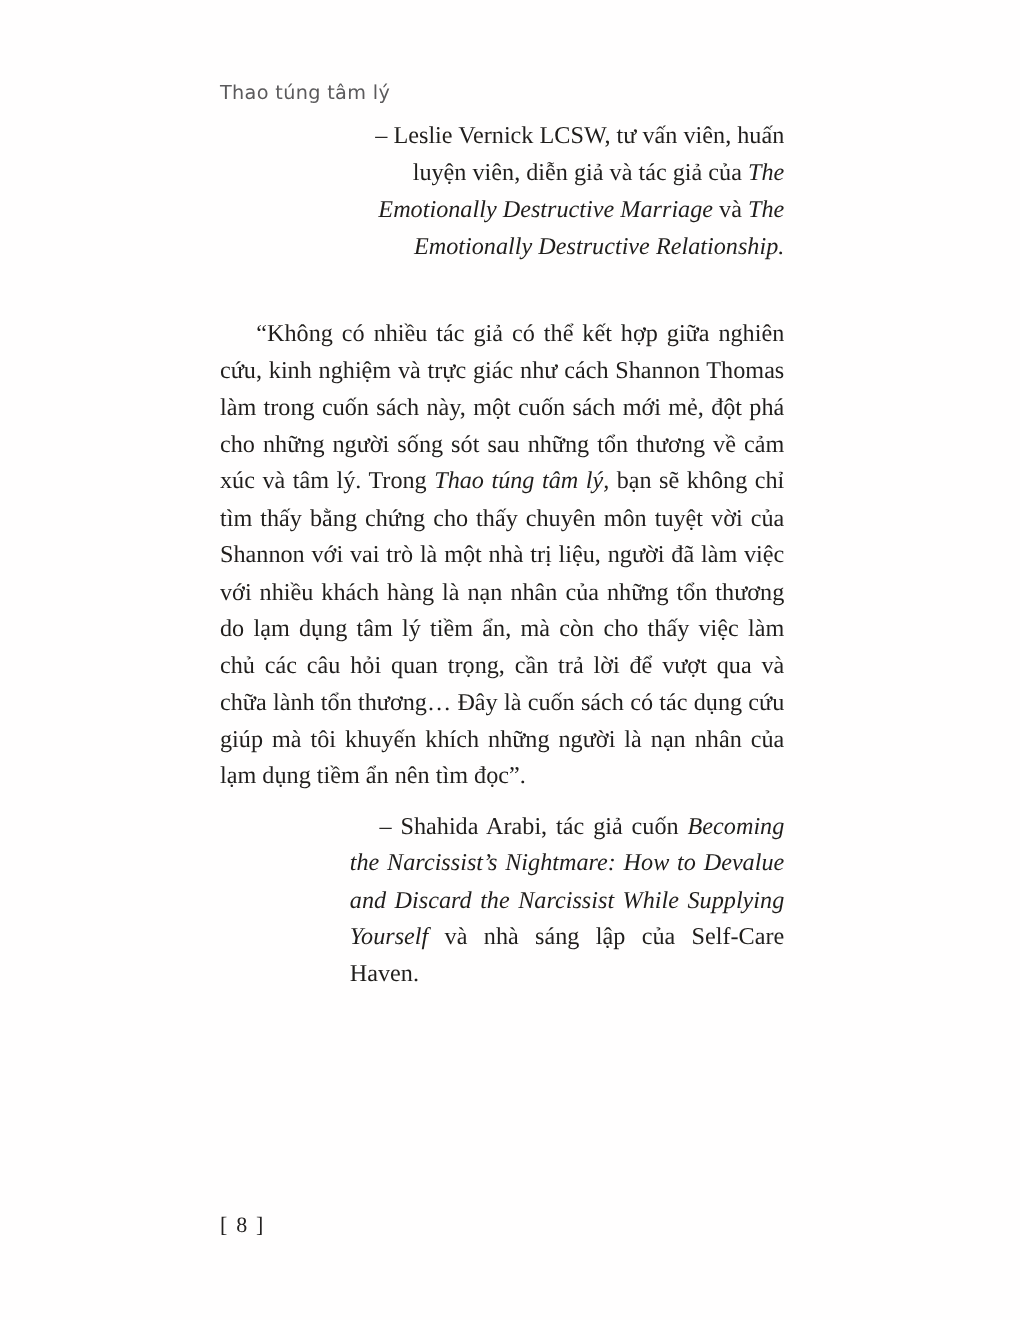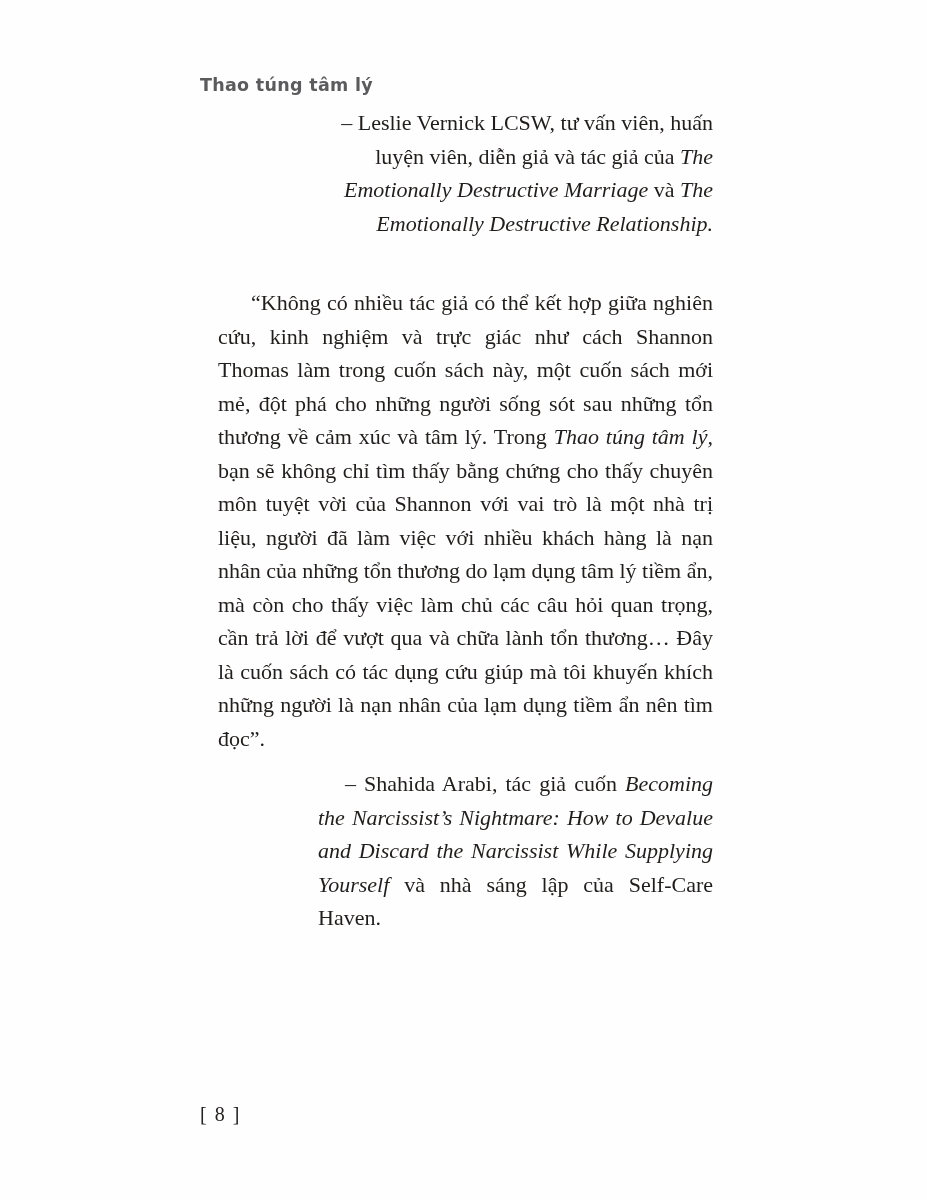--- a/index.html
+++ b/index.html
@@ -19,37 +19,35 @@
     font-family: "Liberation Serif", "DejaVu Serif", serif;
     font-size: 22px;
     line-height: 33.5px;
   }
   .running-header {
     font-family: "DejaVu Sans", "Liberation Sans", sans-serif;
     font-size: 17.5px;
     line-height: 22px;
     color: #5b5a5c;
     letter-spacing: 0.3px;
-    font-weight: bold;
   }
   .para {
     text-align: justify;
   }
   .p1 { margin-top: 28px; }
   .attr {
     margin-top: 10px;
   }
   .attr1 {
     text-align: right;
     padding-left: 112px;
   }
   .p2 {
     margin-top: 46px;
     text-indent: 33px;
-    margin-left: 18px;
   }
   .attr2 {
     margin-top: 12px;
     margin-left: 118px;
     text-align: justify;
     text-indent: 27px;
   }
   em { font-style: italic; }
   .page-number {
     position: absolute;

